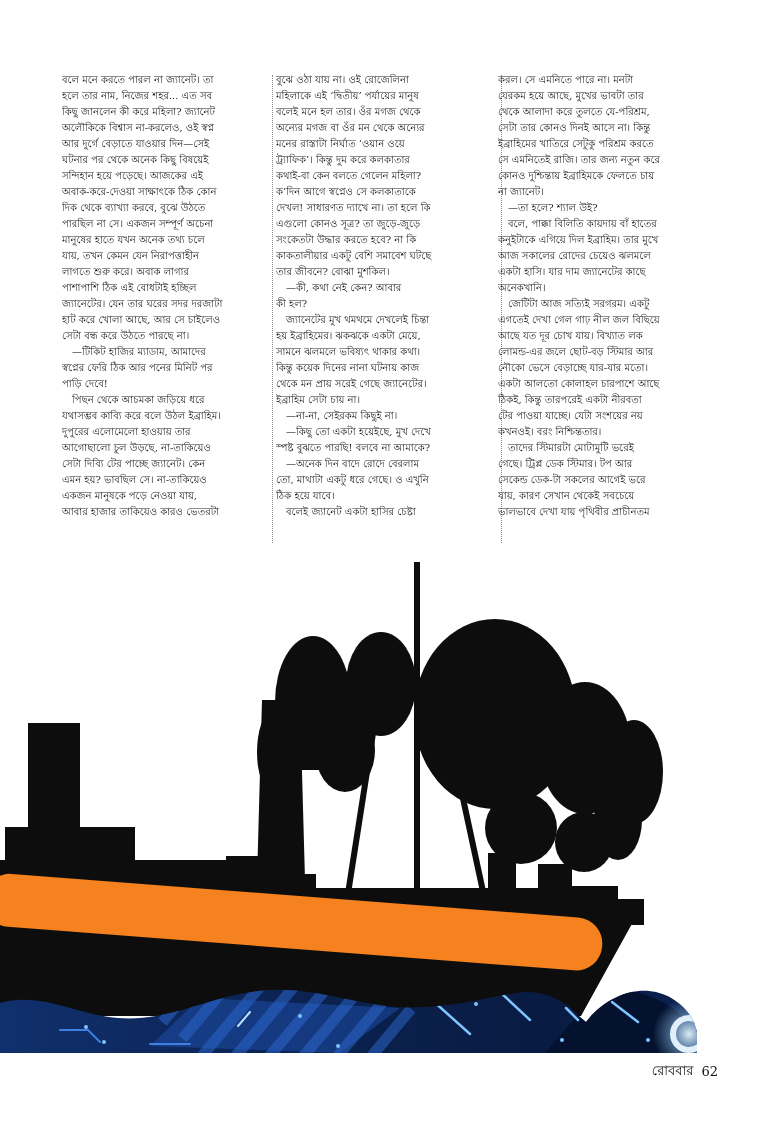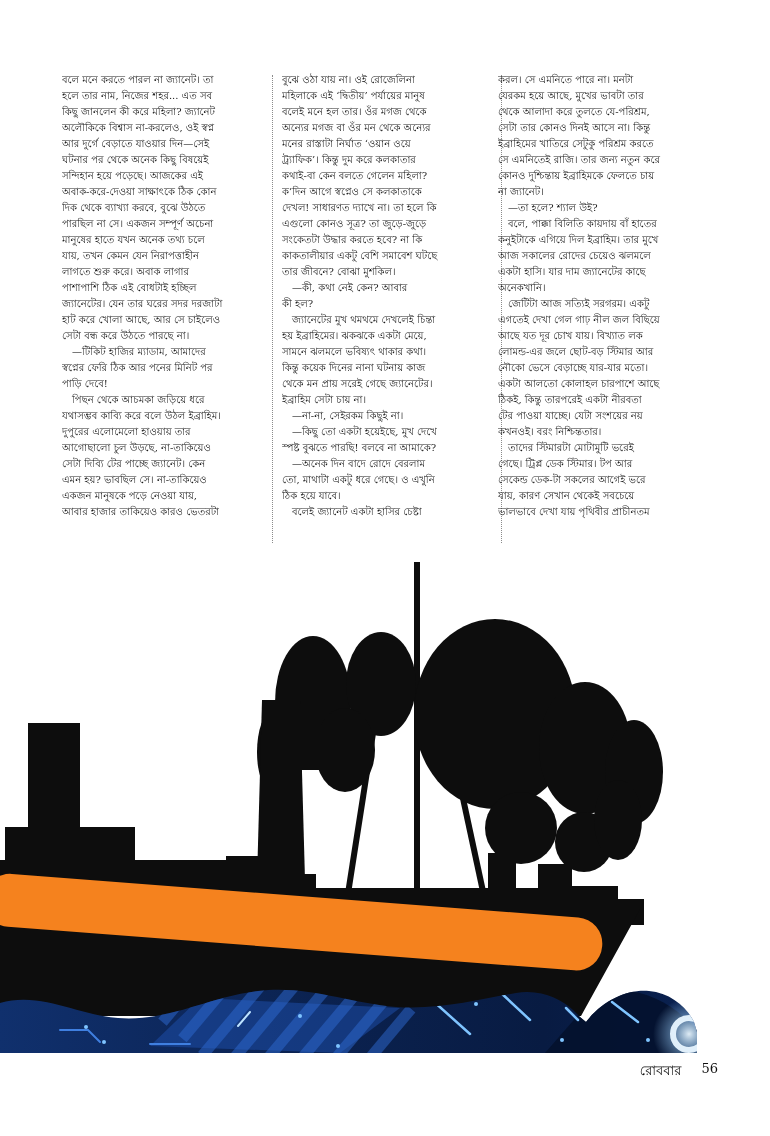--- a/index.html
+++ b/index.html
@@ -11,32 +11,32 @@
     position:relative;width:770px;height:1136px;margin:0 auto;
     background:var(--paper);overflow:hidden;
     font-family:"DejaVu Serif","Liberation Serif",serif;
   }
   .col{
     position:absolute;top:72px;height:480px;overflow:hidden;
     color:var(--text);font-size:10px;line-height:16px;
     white-space:pre-line;letter-spacing:0;
   }
   .col1{left:62px;width:203px}
-  .col2{left:282px;width:213px}
+  .col2{left:276px;width:213px}
   .col3{left:498px;width:222px}
   .sep{position:absolute;top:75px;height:468px;width:0;border-left:1px dotted #8b8b8b}
   .sep1{left:272px}
   .sep2{left:501px}
   .art{position:absolute;left:0;top:556px;width:770px;height:580px;display:block}
   .ink{fill:var(--ink)}
   .inkStroke{stroke:var(--ink);fill:none}
   .orange{fill:var(--orange)}
   .folio{
     position:absolute;top:1061px;right:52px;color:#101010;
-    font-size:13px;display:flex;gap:20px;align-items:flex-start;
+    font-size:13px;display:flex;gap:8px;align-items:center;
   }
 </style>
 </head>
 <body>
 
 <div class="page">
 
   <div class="col col1">বলে মনে করতে পারল না জ্যানেট। তা
 হলে তার নাম, নিজের শহর... এত সব
 কিছু জানলেন কী করে মহিলা? জ্যানেট
@@ -229,16 +229,16 @@
         <g>
           <circle cx="689" cy="1034" r="36" fill="url(#glowG)"></circle>
           <circle cx="689" cy="1034" r="16" fill="none" stroke="#e8f6ff" stroke-width="6" opacity="0.95"></circle>
         </g>
       </g>
     </g>
   </svg>
 
   <div class="folio">
     <span>রোববার</span>
-    <span>56</span>
+    <span>62</span>
   </div>
 
 </div>
 
 </body></html>

